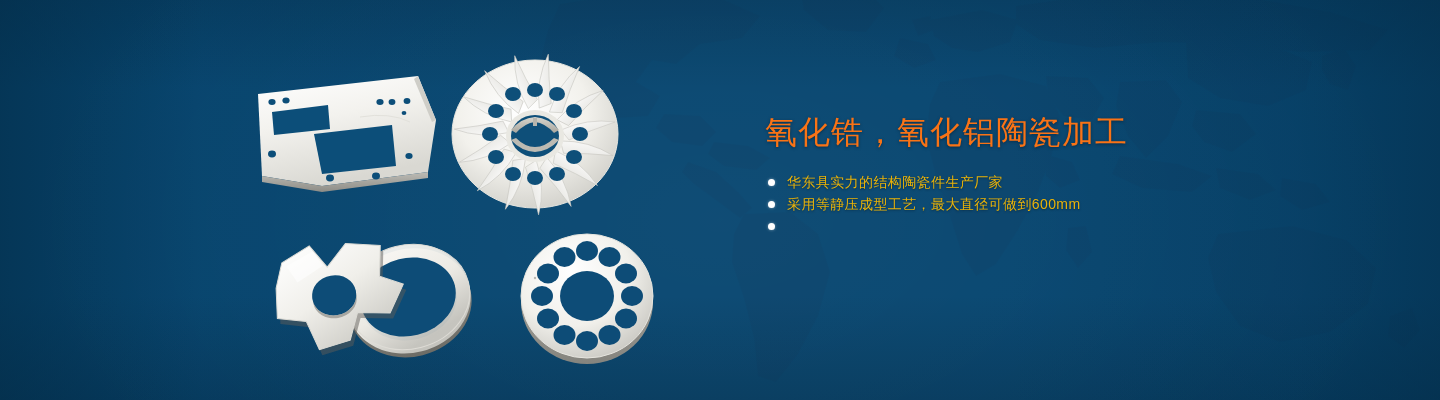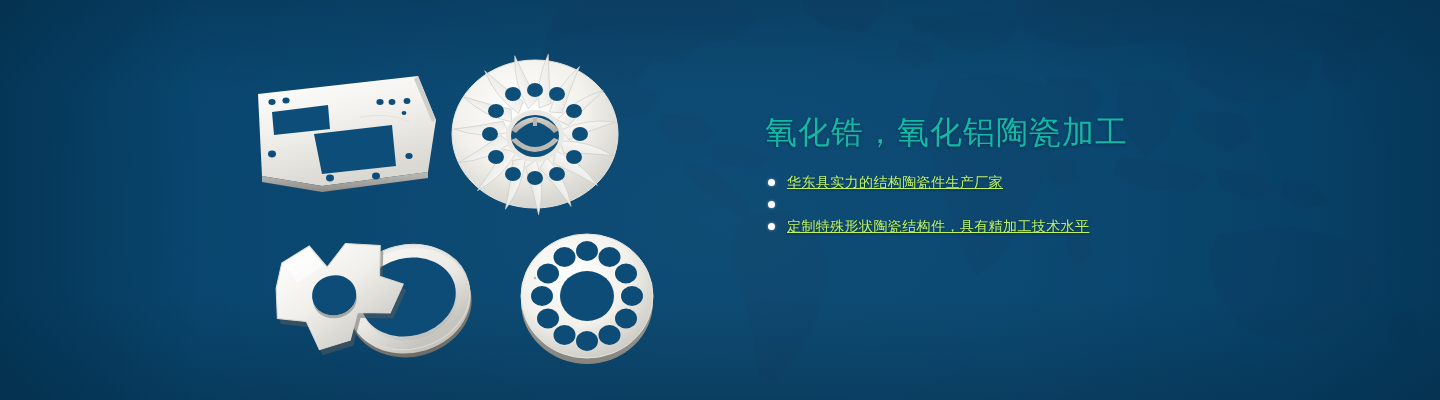--- a/index.html
+++ b/index.html
@@ -52,21 +52,21 @@
   .p-cross  { left:248px;  top:222px; }
   .p-ring   { left:512px;  top:226px; }
 
   
   .copy { position:absolute; left:765px; top:0; width:660px; height:400px; }
 
   .headline {
     position:absolute; left:0; top:112px;
     font-size:32px; line-height:40px;
     letter-spacing:1px;
-    color:#14b8a6;
+    color:#f97316;
     font-weight:400;
     white-space:nowrap;
     text-shadow:0 1px 3px rgba(2,24,42,0.55);
   }
 
   .bullets { position:absolute; left:3px; top:171px; }
   .bullet {
     display:flex; align-items:center;
     height:22px;
     white-space:nowrap;
@@ -75,24 +75,23 @@
     width:7px; height:7px;
     border-radius:50%;
     background:#ffffff;
     flex:0 0 auto;
     margin-right:12px;
     box-shadow:0 0 3px rgba(255,255,255,0.45);
   }
   .btext {
     font-size:14px;
     line-height:22px;
-    color:#bef264;
+    color:#eab308;
     letter-spacing:0.4px;
     text-shadow:0 1px 2px rgba(2,24,42,0.5);
-    text-decoration:underline;
   }
 </style>
 </head>
 <body>
 
 <div class="banner">
 
   <div class="bg-base"></div>
 
   <div class="bg-map">
@@ -365,22 +364,22 @@
 
     <div class="headline">氧化锆，氧化铝陶瓷加工</div>
 
     <div class="bullets">
       <div class="bullet">
         <span class="dot"></span>
         <span class="btext">华东具实力的结构陶瓷件生产厂家</span>
       </div>
       <div class="bullet">
         <span class="dot"></span>
+        <span class="btext">采用等静压成型工艺，最大直径可做到600mm</span>
       </div>
       <div class="bullet">
         <span class="dot"></span>
-        <span class="btext">定制特殊形状陶瓷结构件，具有精加工技术水平</span>
       </div>
     </div>
 
   </div>
 
 </div>
 
 </body></html>

